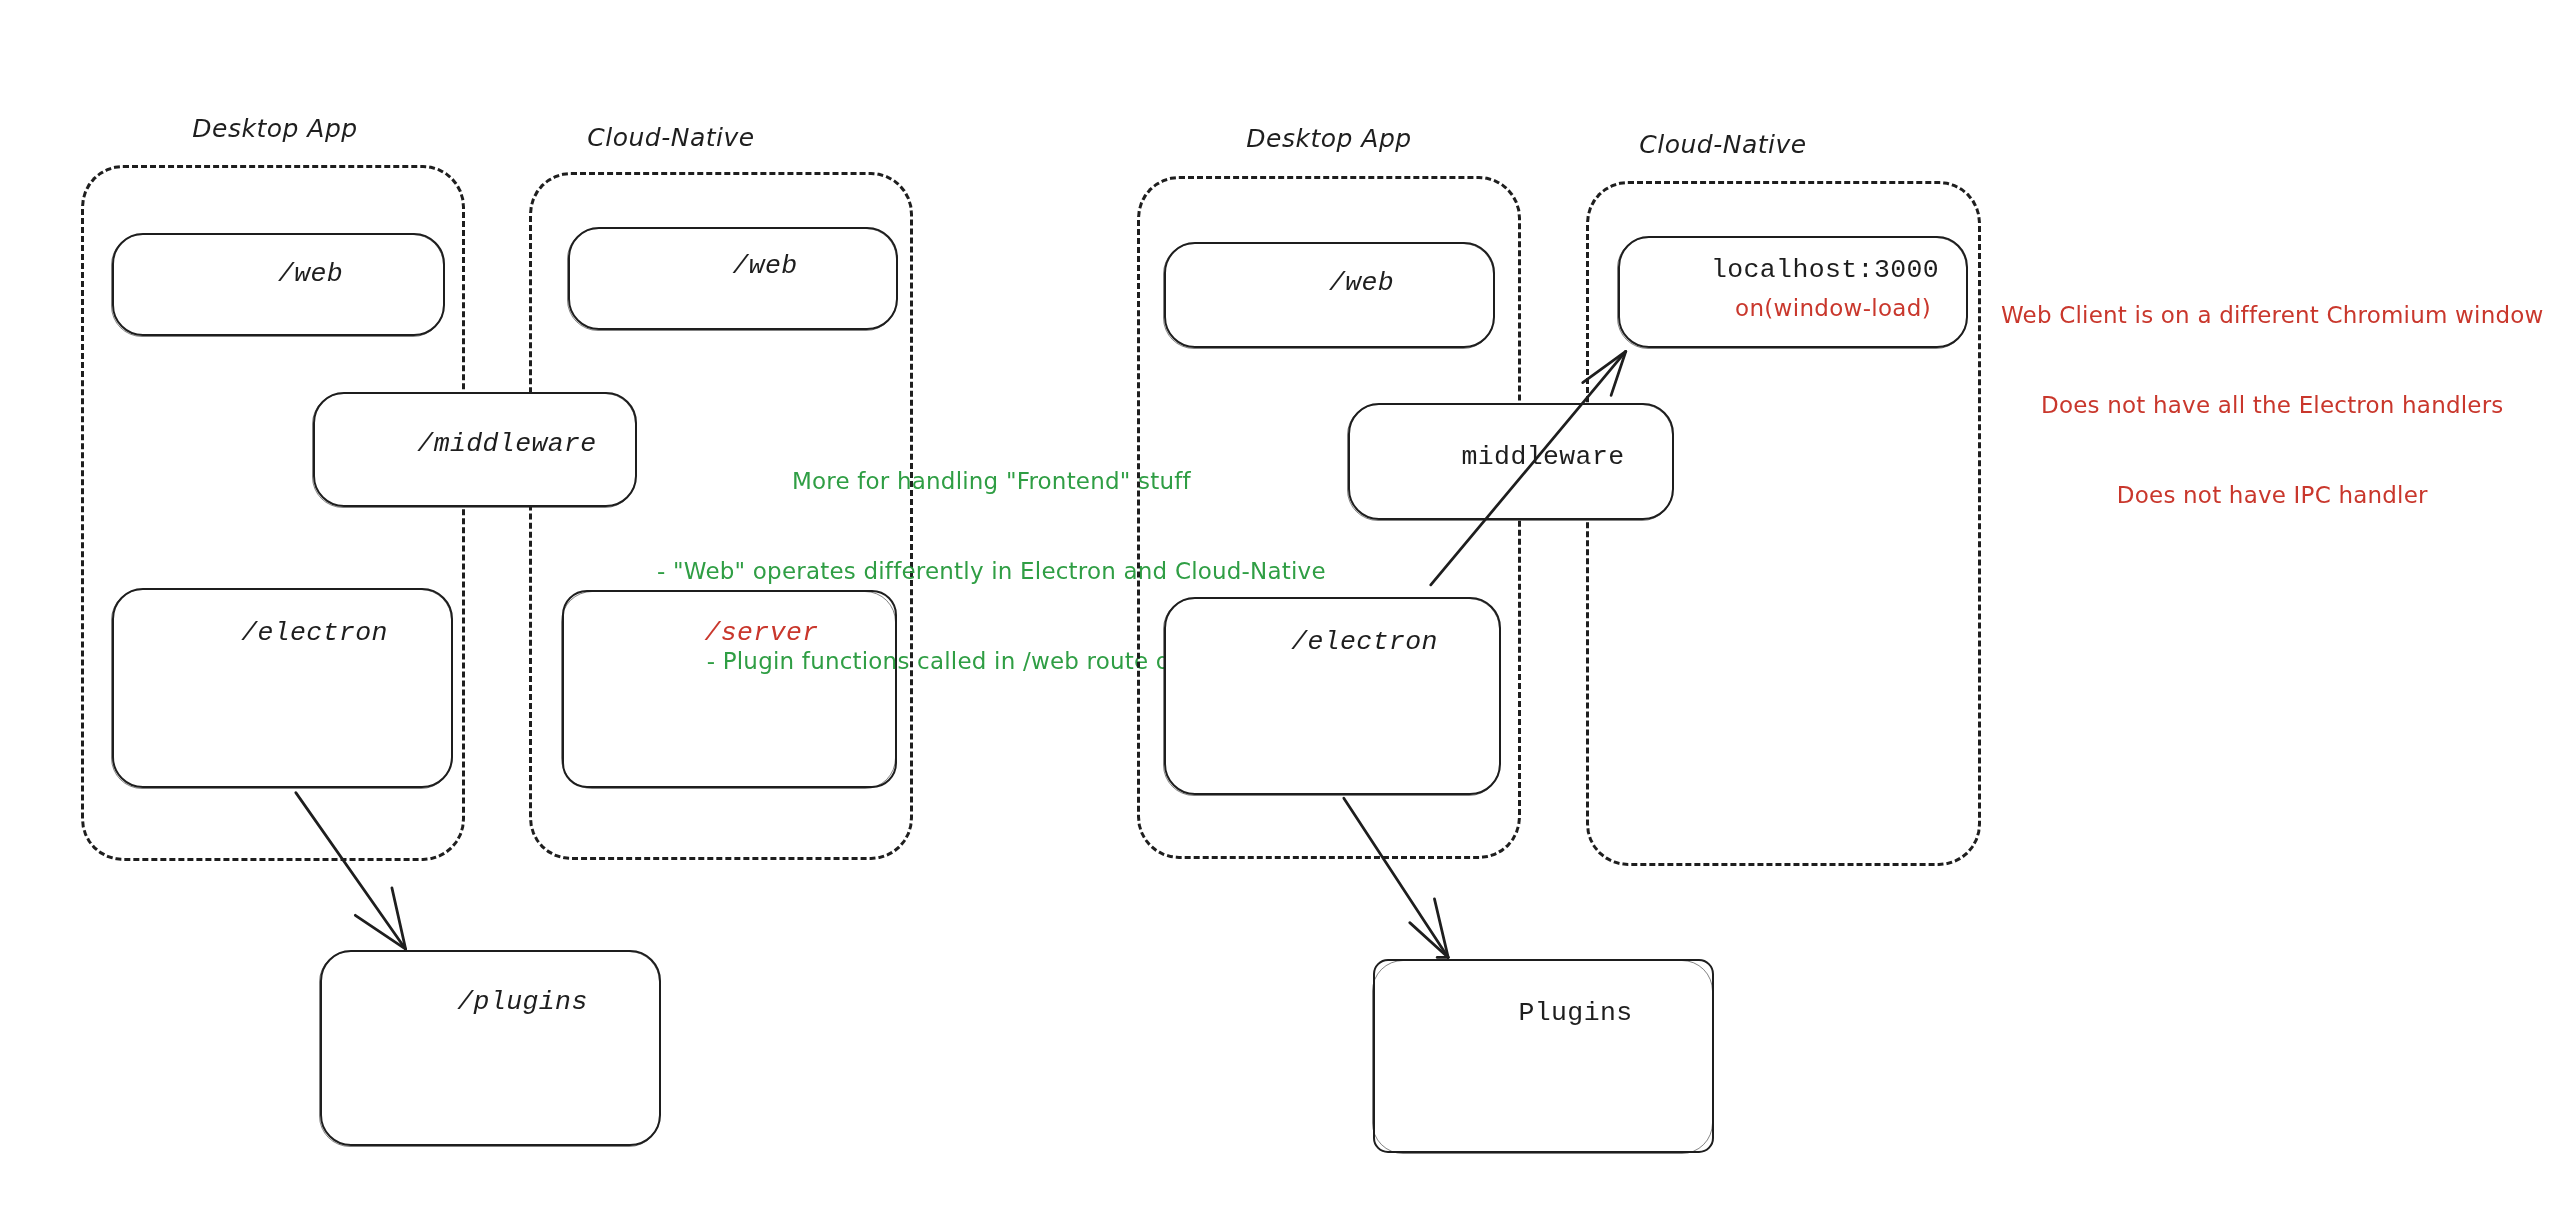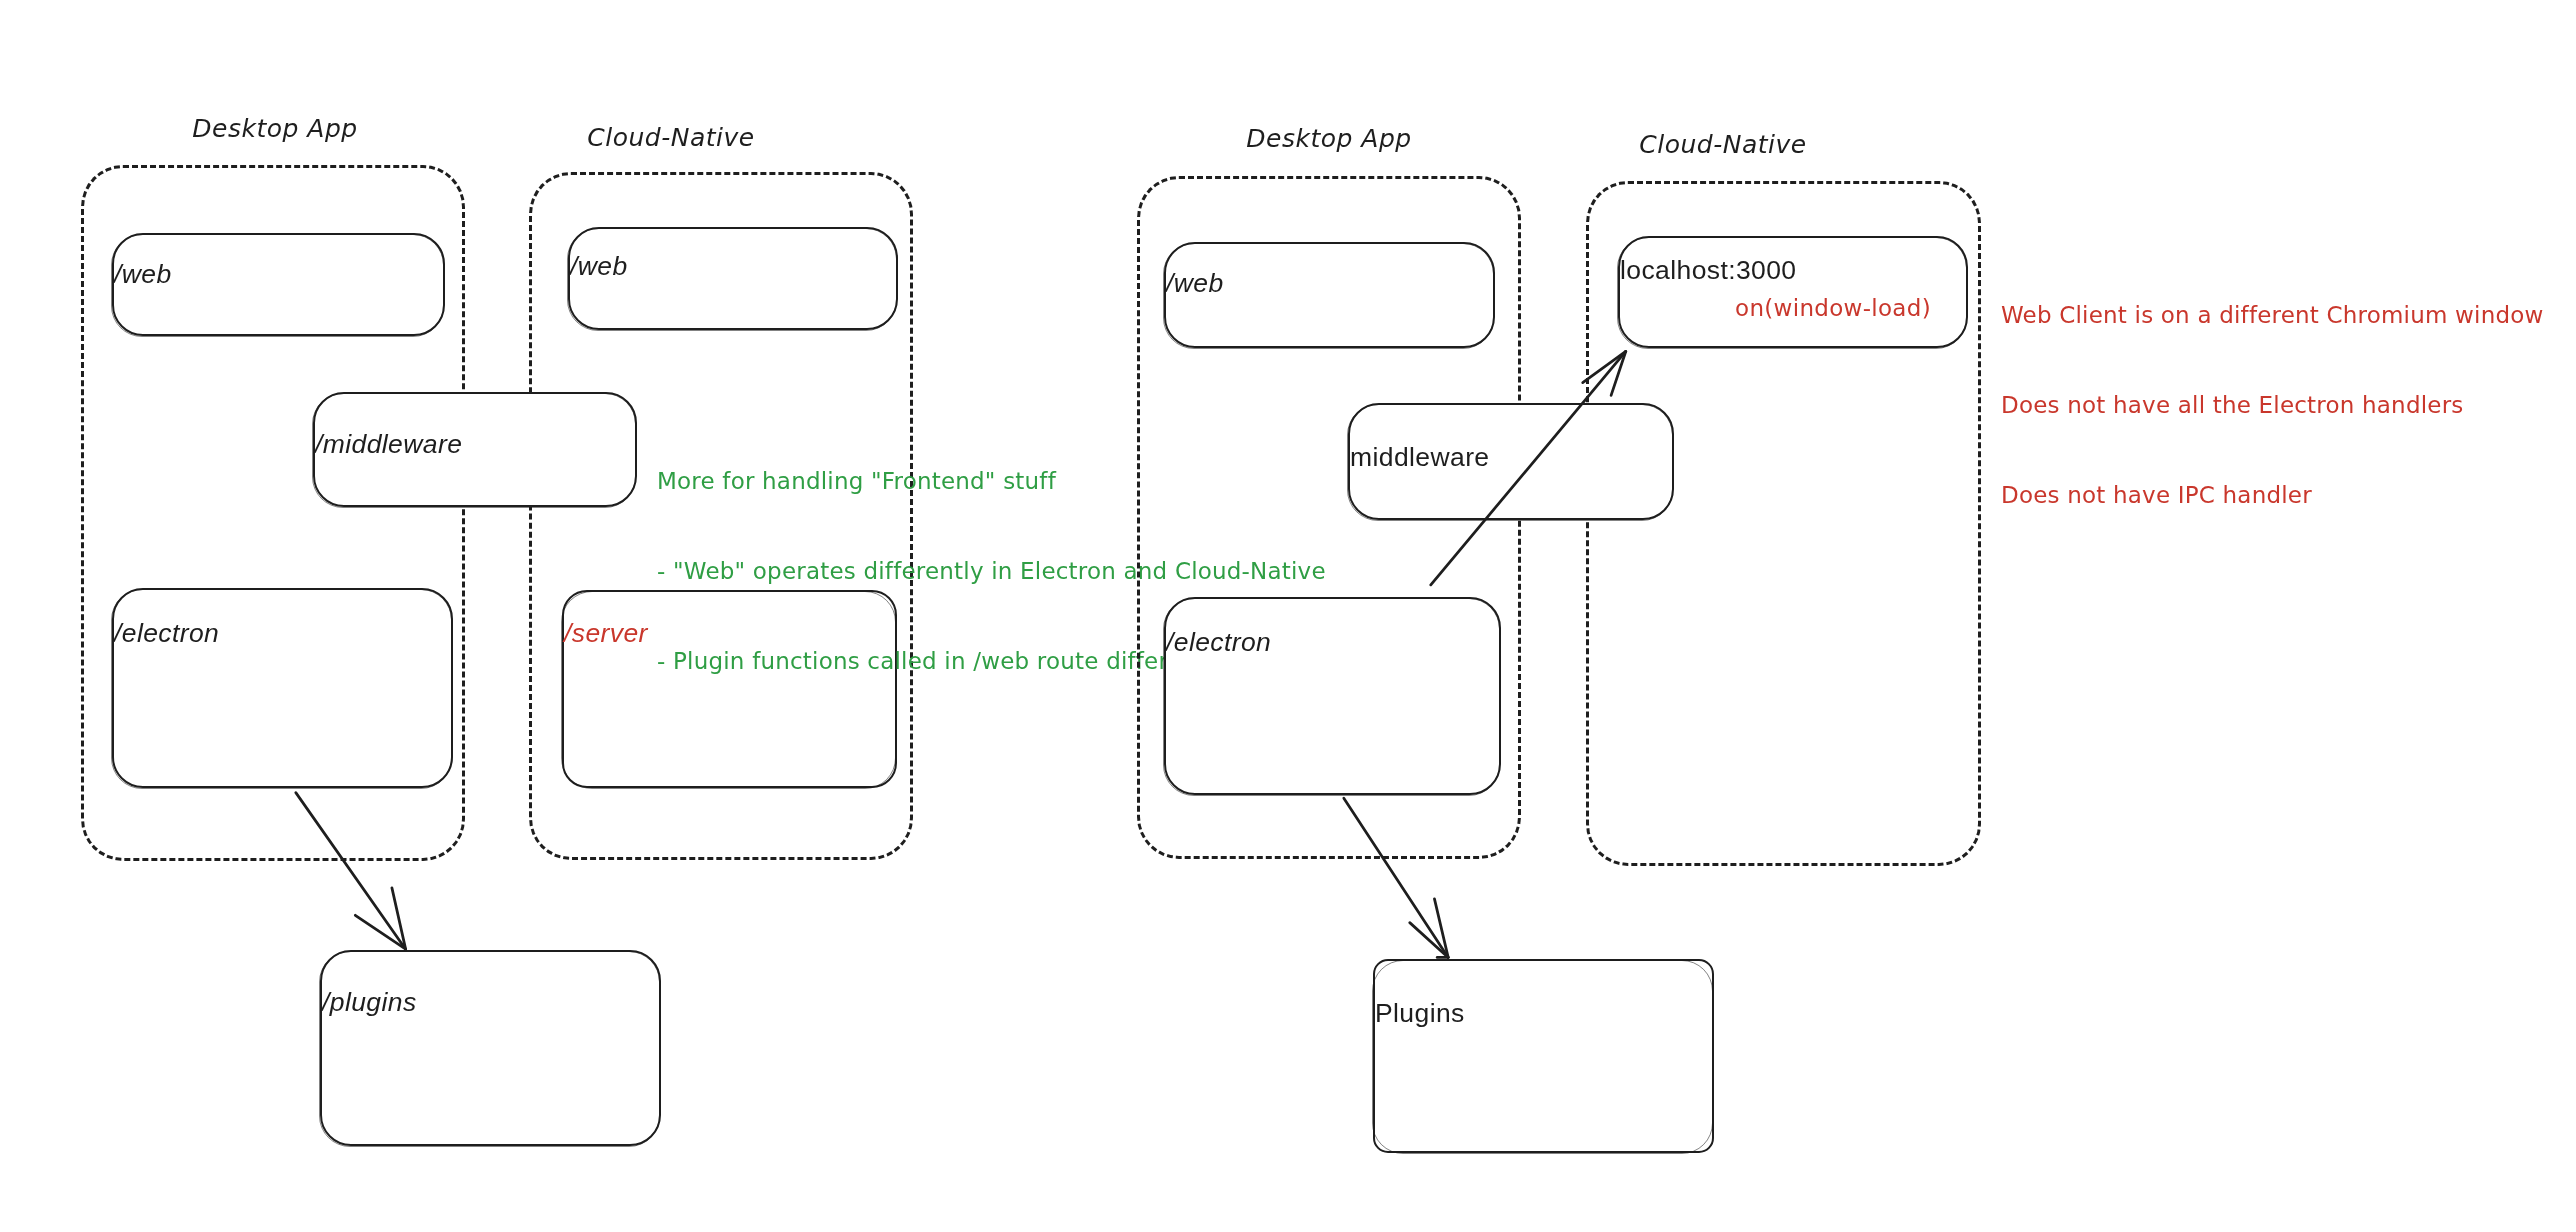--- a/index.html
+++ b/index.html
@@ -58,27 +58,28 @@
     right: -0.9px; bottom: -2.7px;
     border: 1.8px solid #1e1e1e;
     border-radius: 31px;
     opacity: .55;
     pointer-events: none;
   }
   .node-label {
     position: absolute;
     left: 0;
     width: 100%;
-    text-align: left;
-    font-family: Liberation Sans, sans-serif;
+    text-align: center;
+    font-family: Liberation Mono, monospace;
     font-size: 26.5px;
     font-style: italic;
     color: #1e1e1e;
     white-space: nowrap;
     letter-spacing: 0.4px;
+    padding-left: 32px;
   }
   .node-label.red { color: #c9372c; }
   .node-label.plain { font-style: normal; }
   .node-sub {
     position: absolute;
     width: 100%;
     text-align: center;
     font-family: "DejaVu Sans", sans-serif;
     font-size: 23px;
     color: #c9372c;
@@ -87,20 +88,21 @@
   }
 
   
   .annot {
     position: absolute;
     font-family: "DejaVu Sans", sans-serif;
     font-size: 23px;
     line-height: 30px;
     white-space: pre;
     letter-spacing: 0.2px;
+    text-align: center;
   }
   .annot.green { color: #2f9e44; }
   .annot.red   { color: #c9372c; }
 
   svg.overlay {
     position: absolute;
     left: 0; top: 0;
     width: 2576px;
     height: 1232px;
     pointer-events: none;

